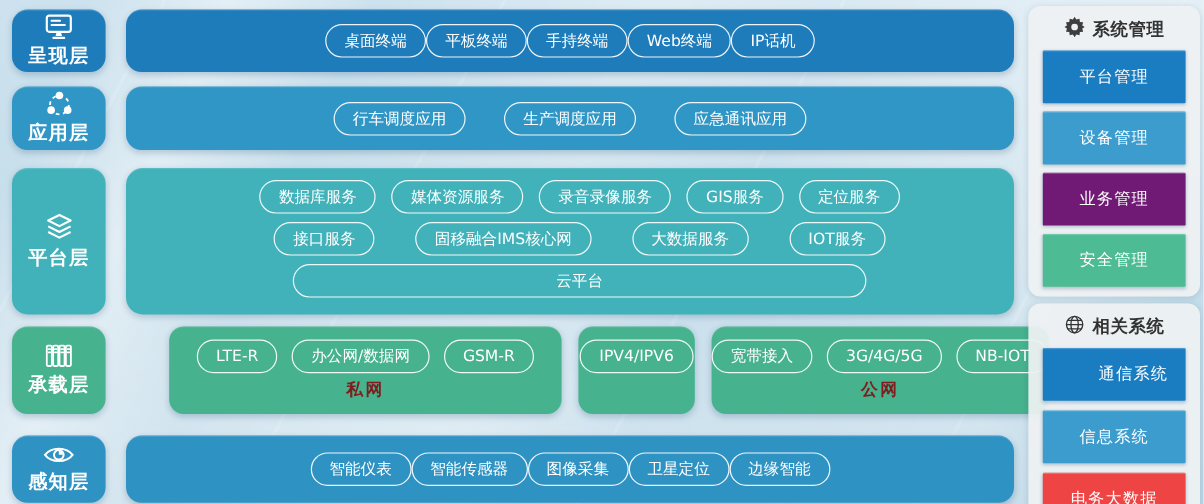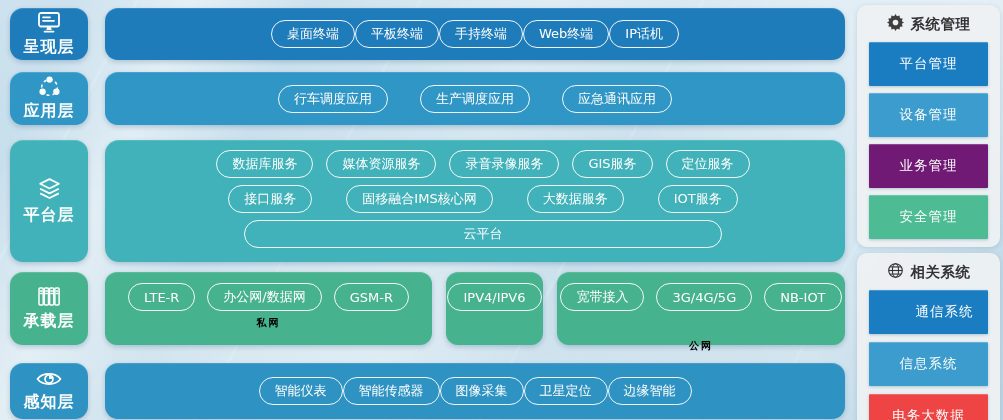--- a/index.html
+++ b/index.html
@@ -48,22 +48,22 @@
   .p-row1 { gap:13px; }
   .p-row2 { gap:34px; }
   .p-rowcloud { margin-bottom:0; }
   .p-rowcloud .pill { width:66%; }
 
   
   .bearer-wrap { flex:1; display:flex; gap:14px; }
   .bearer-group { border-radius:12px; padding-top:11px; display:flex; flex-direction:column; align-items:center;
     box-shadow:0 2px 5px rgba(10,60,100,.22), inset 0 1px 0 rgba(255,255,255,.12); }
   .bearer-group .pills { display:flex; gap:12px; justify-content:center; }
-  .bearer-group .g-label { color:#000000; font-size:10px; font-weight:bold; margin-top:5px; letter-spacing:2px; }
-  .bg-1 { flex:0 0 327px; }
+  .bearer-group .g-label { color:#7f1d1d; font-size:14px; font-weight:bold; margin-top:5px; letter-spacing:2px; }
+  .bg-1 { flex:0 0 327px;margin-left:36px; }
   .bg-2 { flex:0 0 97px; }
   .bg-3 { flex:1; }
 
   
   .sidebar { position:absolute; left:857px; top:5px; width:143px; }
   .side-panel { background:rgba(238,241,243,.93); border-radius:10px; padding:7px 12px 8px;
     box-shadow:0 1px 5px rgba(20,60,90,.15); }
   .side-panel + .side-panel { margin-top:6px; }
   .panel-head { display:flex; align-items:center; justify-content:center; gap:7px; height:24px;
     color:#333; font-size:14.5px; font-weight:bold; margin-bottom:6px; letter-spacing:.5px; }
@@ -185,21 +185,21 @@
               <div class="pill">GSM-R</div>
             </div>
           <div class="g-label">私网</div>
         </div>
         <div class="bearer-group bg-2" style="background: rgb(71, 178, 142);">
           <div class="pills">
               <div class="pill">IPV4/IPV6</div>
             </div>
           <div class="g-label"></div>
         </div>
-        <div class="bearer-group bg-3" style="background: rgb(71, 178, 142); gap: 23px;">
+        <div class="bearer-group bg-3" style="background: rgb(71, 178, 142);">
           <div class="pills">
               <div class="pill">宽带接入</div>
               <div class="pill">3G/4G/5G</div>
               <div class="pill">NB-IOT</div>
             </div>
           <div class="g-label">公网</div>
         </div>
       </div>
     </div>
 

